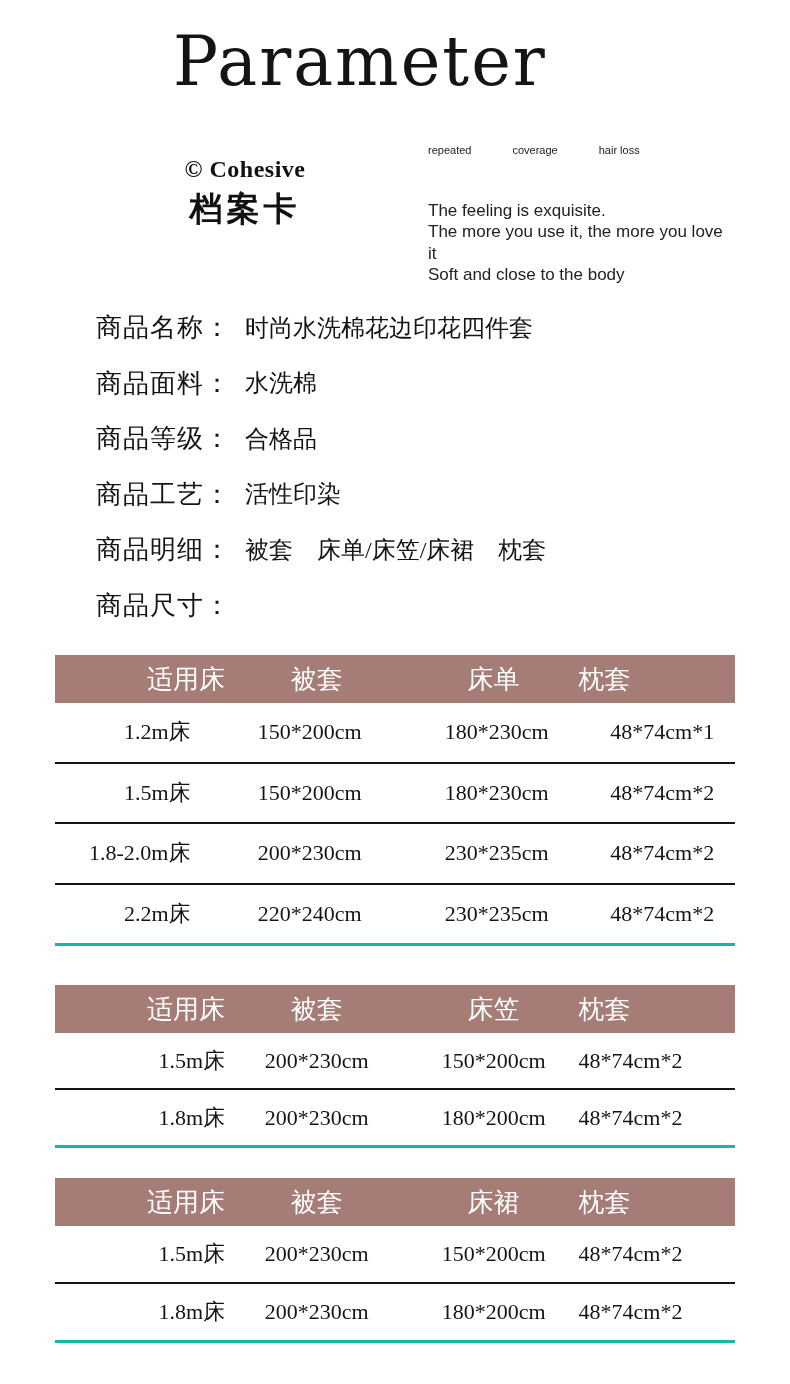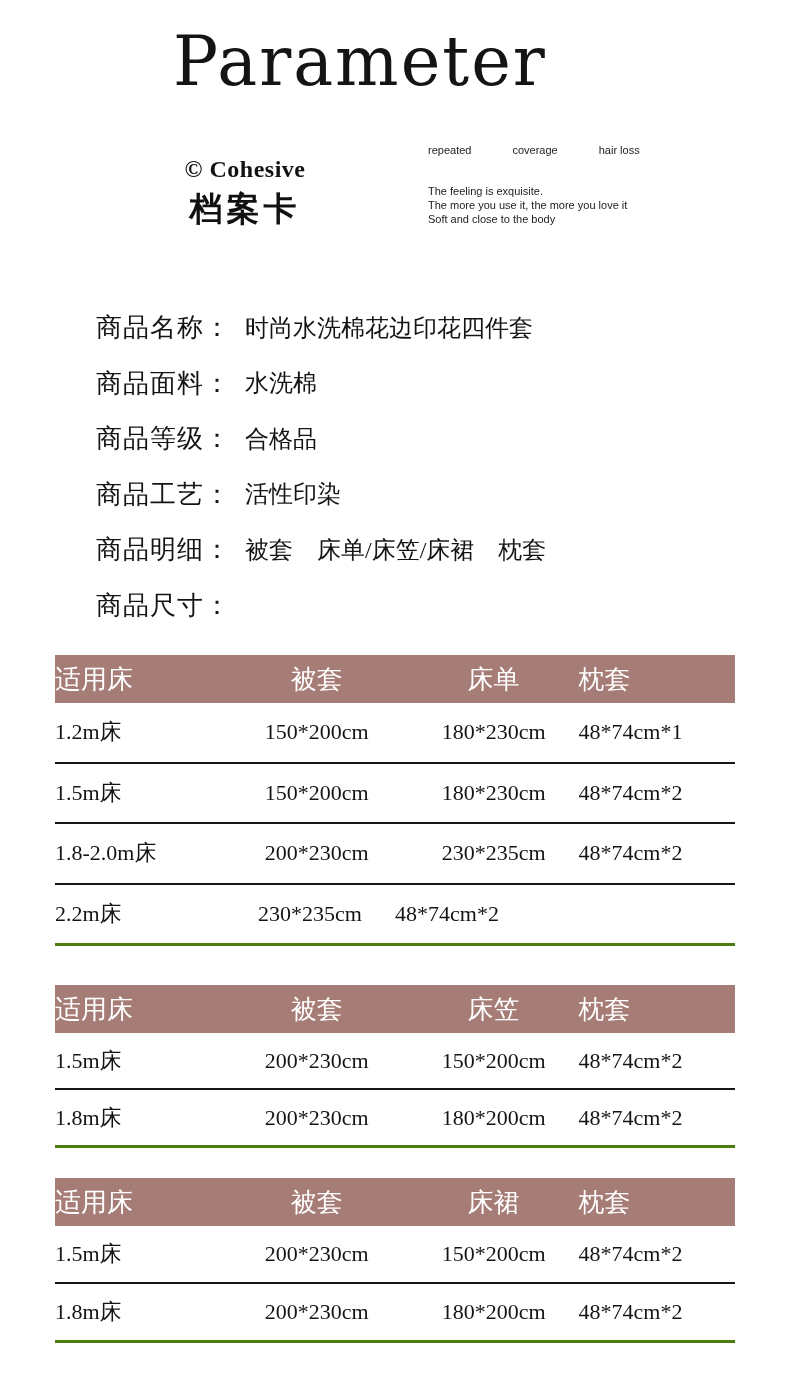--- a/index.html
+++ b/index.html
@@ -34,21 +34,21 @@
   .brand-copyright { font-size: 24px; font-weight: 600; color: #111; letter-spacing: 0.5px; }
   .brand-card-name { font-size: 33px; font-weight: 800; color: #111; margin-top: 4px; letter-spacing: 4px; }
 
   
   .tagline-block {
     position: absolute; top: 144px; left: 428px; width: 300px;
     font-family: "Liberation Sans", "DejaVu Sans", sans-serif;
     color: #222;
   }
   .tagline-keywords { display: flex; gap: 41px; font-size: 11px; }
-  .tagline-lines { margin-top: 29px; font-size: 11px; line-height: 1.25; }
+  .tagline-lines { margin-top: 44px; font-size: 17px; line-height: 1.25; }
 
   
   .details { position: absolute; top: 300px; left: 88px; width: 660px; }
   .detail-line { height: 55.5px; display: flex; align-items: center; }
   .detail-label { font-size: 26px; letter-spacing: 1px; color: #141414; margin-left: 8px; }
   .detail-value { font-size: 24px; margin-left: 14px; color: #141414; white-space: pre; }
 
   
   .size-table { position: absolute; left: 55px; width: 680px; }
   .t1 { top: 655px; }
@@ -56,25 +56,25 @@
   .t3 { top: 1178px; }
   .table-header {
     display: flex; height: 48px; align-items: center;
     color: #ffffff; font-size: 26px;
   }
   .table-row {
     display: flex; align-items: center;
     border-bottom: 2px solid #161616;
     font-size: 22px; color: #141414;
   }
-  .t1 .table-row { height: 58.5px; }
+  .t1 .table-row { height: 58.5px; gap: 46px; }
   .t2 .table-row { height: 55px; }
   .t3 .table-row { height: 56px; }
-  .size-table .table-row:last-child { border-bottom: 3px solid #4d7c0f; }
-  .c1 { width: 25%; text-align: left; }
+  .size-table .table-row:last-child { border-bottom: 3px solid #14b8a6; }
+  .c1 { width: 25%; text-align: right; }
   .c2 { width: 27%; text-align: center; }
   .c3 { width: 25%; text-align: center; }
   .c4 { width: 23%; text-align: left; }
 </style>
 </head>
 <body>
 
 <div id="page">
 
   <div class="main-title">Parameter</div>
@@ -144,20 +144,21 @@
       <span class="c4">48*74cm*2</span>
     </div>
     <div class="table-row">
       <span class="c1">1.8-2.0m床</span>
       <span class="c2">200*230cm</span>
       <span class="c3">230*235cm</span>
       <span class="c4">48*74cm*2</span>
     </div>
     <div class="table-row">
       <span class="c1">2.2m床</span>
+      <span class="c2">220*240cm</span>
       <span class="c3">230*235cm</span>
       <span class="c4">48*74cm*2</span>
     </div>
   </div>
 
   <div class="size-table t2">
     <div class="table-header" style="background: rgb(166, 124, 118); color: rgb(255, 255, 255);">
       <span class="c1">适用床</span>
       <span class="c2">被套</span>
       <span class="c3">床笠</span>

